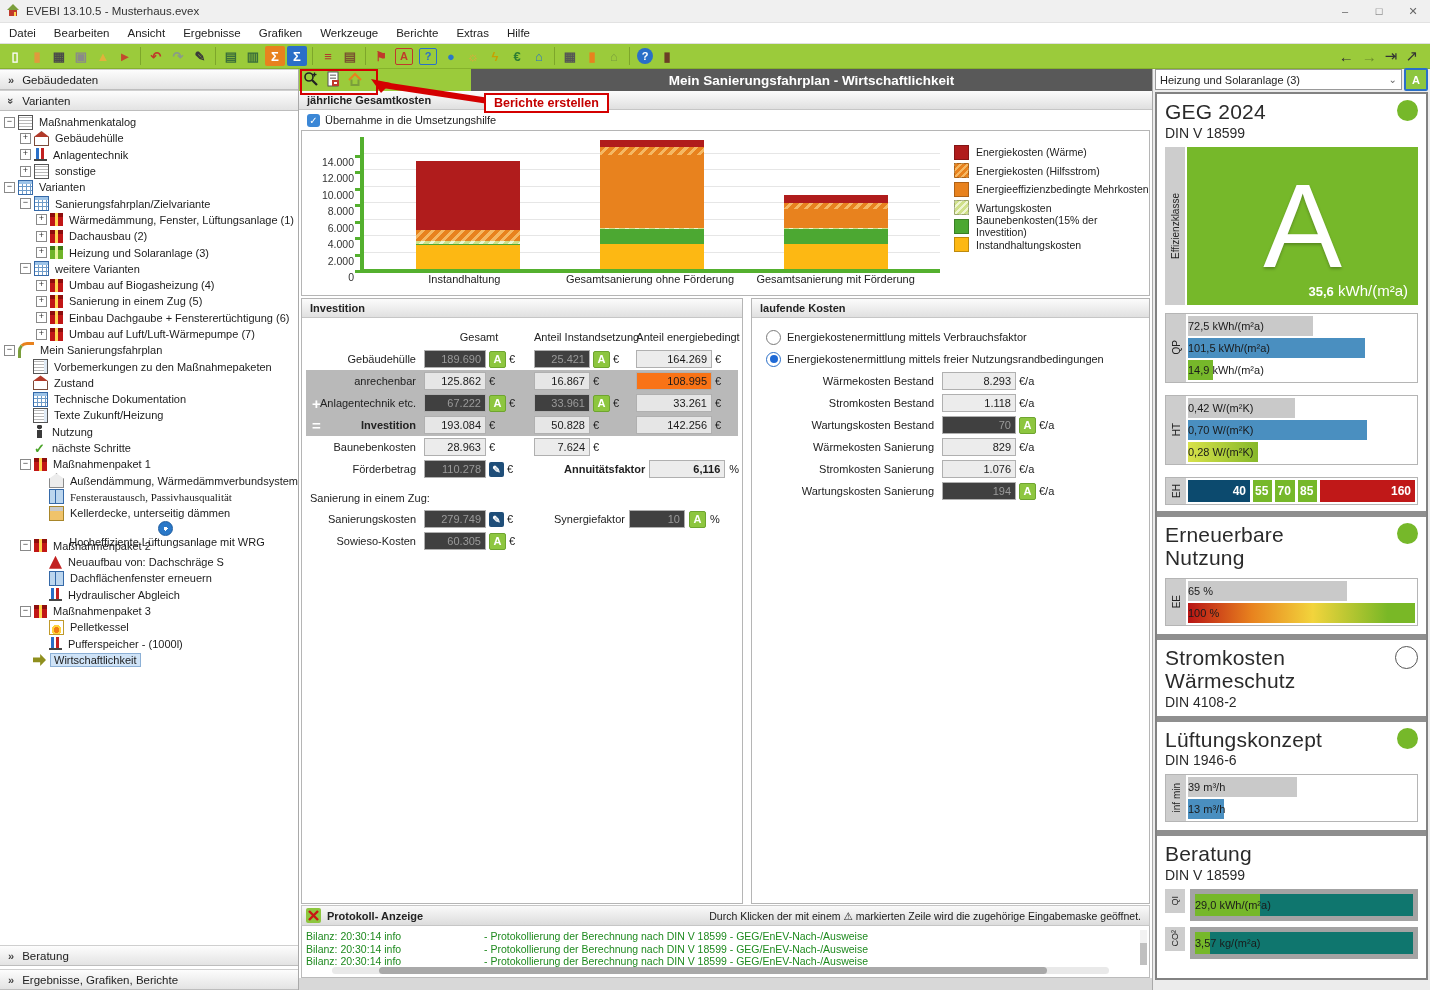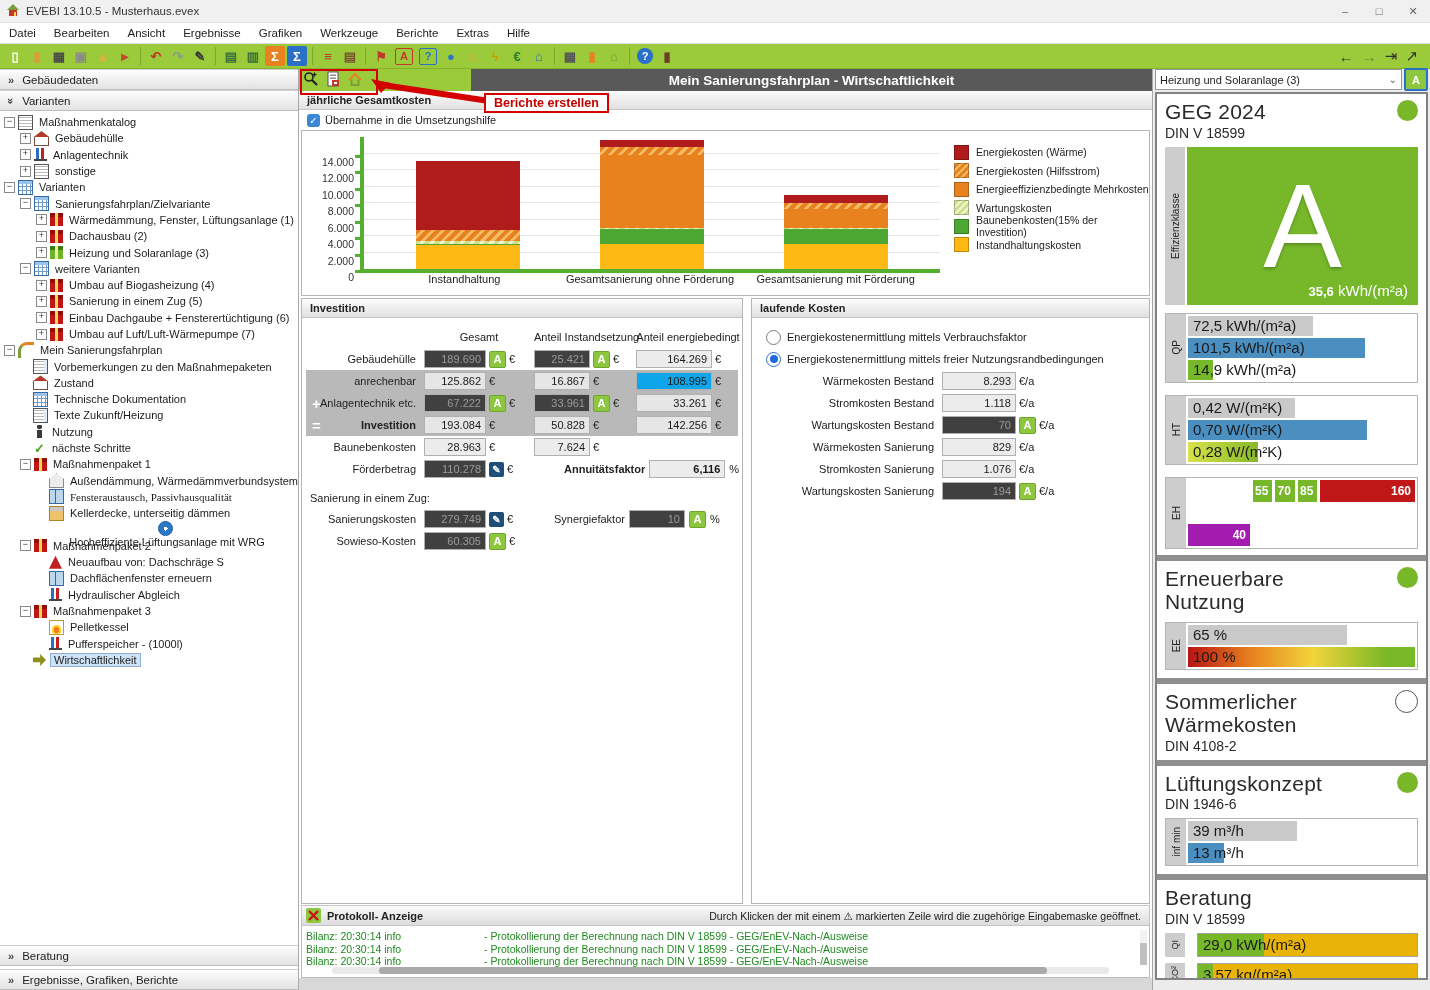--- a/index.html
+++ b/index.html
@@ -147,24 +147,24 @@
   .vstrip{width:20px;flex:none;background:#cdcdcd;display:flex;align-items:center;justify-content:center}
   .vstrip span{writing-mode:vertical-rl;transform:rotate(180deg);font-size:10px;color:#222;white-space:nowrap}
   .klassebox{flex:1;background:#76b82a;position:relative;margin-left:2px}
   .bigA{position:absolute;inset:0;display:flex;align-items:center;justify-content:center;color:#fff;font-size:118px;line-height:1;text-shadow:0 2px 3px rgba(0,0,0,.25)}
   .klval{position:absolute;right:10px;bottom:6px;color:#fff;font-size:15px}
   .klval b{font-size:13px}
   .meterbox{border:1px solid #b5b5b5;display:flex;margin:6px 8px;background:#fff}
   .meterbars{flex:1;padding:2px;display:flex;flex-direction:column;gap:2px}
   .mbar{height:20px;position:relative}
   .mfill{position:absolute;left:0;top:0;bottom:0}
-  .mtext{position:relative;z-index:1;line-height:20px;padding-left:5px;font-size:15px;color:#1a1a1a;white-space:nowrap}
+  .mtext{position:relative;z-index:1;line-height:20px;font-size:11px;color:#1a1a1a;white-space:nowrap}
   .ehseg{flex:1;display:flex;gap:3px;padding:2px}
   .ehcell{height:22px;display:flex;align-items:center;justify-content:flex-end;padding-right:4px;color:#fff;font-weight:bold;font-size:12px}
-  .btrack{flex:1;border:1px solid #a3a3a3;height:20px;position:relative;background:#eab308;margin-left:12px}
+  .btrack{flex:1;border:5px solid #a3a3a3;height:20px;position:relative;background:#0f766e;margin-left:5px}
 </style>
 </head>
 <body>
 
 <div id="app">
 
   <div class="titlebar">
     <span>
       <svg width="14" height="14" viewBox="0 0 14 14">
           <polygon points="1,7 7,1 13,7" fill="#7a9e3b"></polygon>
@@ -587,21 +587,21 @@
                 <span class="inv-label">anrechenbar</span>
                 <span class="cellbox">
                   <span class="vbox w60" style="background: rgb(230, 230, 230);">125.862</span>
                   <span class="unit">€</span>
                 </span>
                 <span class="cellbox">
                   <span class="vbox w54" style="background: rgb(230, 230, 230);">16.867</span>
                   <span class="unit">€</span>
                 </span>
                 <span class="cellbox">
-                  <span class="vbox w72" style="background: #0ea5e9;">108.995</span>
+                  <span class="vbox w72" style="background: #f97316;">108.995</span>
                   <span class="unit">€</span>
                 </span>
               </div>
               <div class="inv-row gray">
                 <span class="inv-op">+</span>
                 <span class="inv-label">Anlagentechnik etc.</span>
                 <span class="cellbox">
                   <span class="vbox w60 auto">67.222</span>
                   <span class="badge A">A</span>
                   <span class="unit">€</span>
@@ -843,21 +843,21 @@
                 </div>
               </div>
             </div>
           </div>
         <div id="ehBox">
             <div class="meterbox">
               <div class="vstrip">
                 <span>EH</span>
               </div>
               <div class="ehseg">
-                <div class="ehcell" style="flex: 3.2 1 0%; background: #a21caf; margin-top: 44px;">40</div>
+                <div class="ehcell" style="flex: 3.2 1 0%; background: #0c4a6e;">40</div>
                 <div class="ehcell" style="flex: 0.85 1 0%; background: rgb(118, 184, 42);">55</div>
                 <div class="ehcell" style="flex: 0.85 1 0%; background: rgb(118, 184, 42);">70</div>
                 <div class="ehcell" style="flex: 0.85 1 0%; background: rgb(118, 184, 42);">85</div>
                 <div class="ehcell" style="flex: 5 1 0%; background: rgb(192, 24, 24);">160</div>
               </div>
             </div>
           </div>
         <div class="cardsep"></div>
         <div class="card">
           <div class="cardhead" style="width:100%">
@@ -879,21 +879,21 @@
                     <div class="mtext">100 %</div>
                   </div>
                 </div>
               </div>
             </div>
         </div>
         <div class="cardsep"></div>
         <div class="card">
           <div class="cardhead" style="width:100%">
             <div>
-              <div class="cardtitle" style="max-width:160px">Sommerlicher Wärmekosten</div>
+              <div class="cardtitle" style="max-width:160px">Stromkosten Wärmeschutz</div>
               <div class="cardsub">DIN 4108-2</div>
             </div>
             <div class="dot open"></div>
           </div>
         </div>
         <div class="cardsep"></div>
         <div class="card">
           <div class="cardhead" style="width:100%">
             <div>
               <div class="cardtitle">Lüftungskonzept</div>

